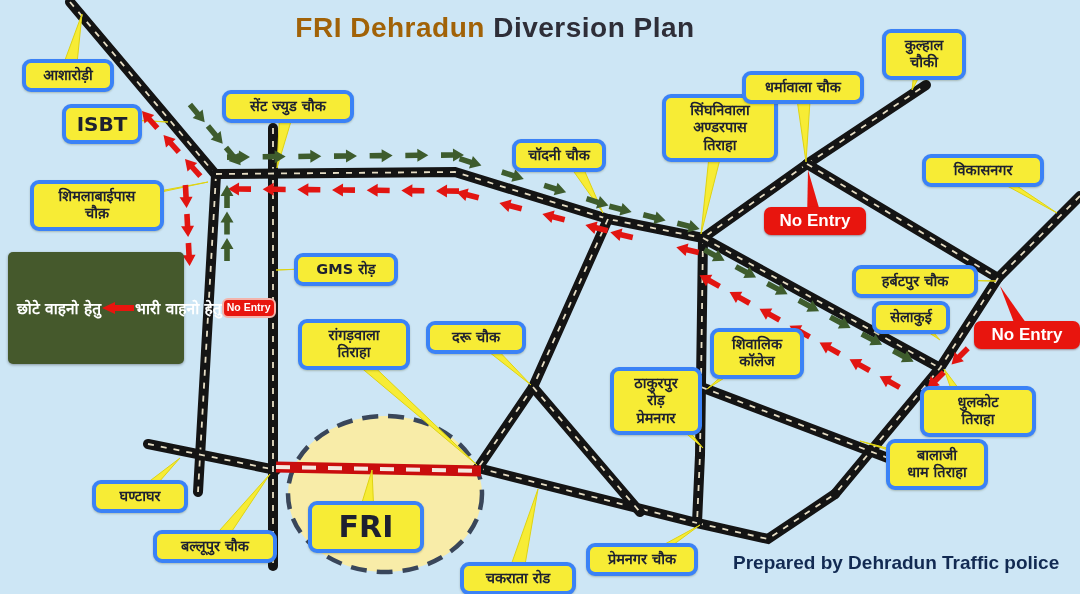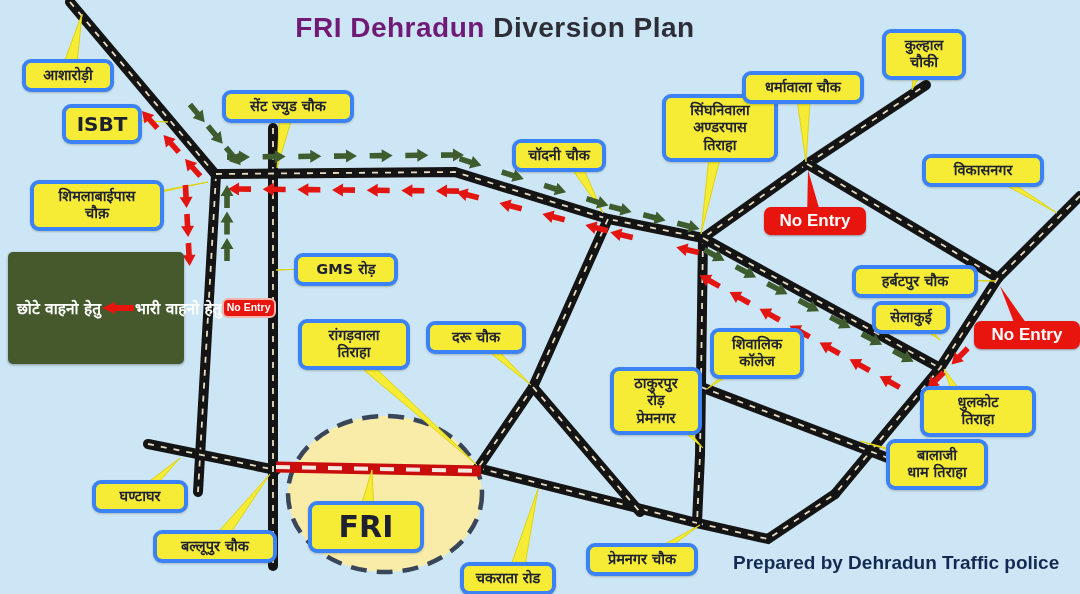--- a/index.html
+++ b/index.html
@@ -145,21 +145,21 @@
       <path d="M-11,-2.8 L1,-2.8 L1,-6.5 L12,0 L1,6.5 L1,2.8 L-11,2.8 Z" fill="#e21511" transform="translate(189,254) rotate(87.03906386583625)"></path>
       <path d="M-11,-2.8 L1,-2.8 L1,-6.5 L12,0 L1,6.5 L1,2.8 L-11,2.8 Z" fill="#3e5c2d" transform="translate(227,250) rotate(-90)"></path>
       <path d="M-11,-2.8 L1,-2.8 L1,-6.5 L12,0 L1,6.5 L1,2.8 L-11,2.8 Z" fill="#3e5c2d" transform="translate(227,223.5) rotate(-90)"></path>
       <path d="M-11,-2.8 L1,-2.8 L1,-6.5 L12,0 L1,6.5 L1,2.8 L-11,2.8 Z" fill="#3e5c2d" transform="translate(227,197) rotate(-90)"></path>
       <path d="M-11,-2.8 L1,-2.8 L1,-6.5 L12,0 L1,6.5 L1,2.8 L-11,2.8 Z" fill="#e21511" transform="translate(984,332) rotate(135)"></path>
       <path d="M-11,-2.8 L1,-2.8 L1,-6.5 L12,0 L1,6.5 L1,2.8 L-11,2.8 Z" fill="#e21511" transform="translate(960,356) rotate(135)"></path>
       <path d="M-11,-2.8 L1,-2.8 L1,-6.5 L12,0 L1,6.5 L1,2.8 L-11,2.8 Z" fill="#e21511" transform="translate(936,380) rotate(135)"></path>
     </svg>
 
   <div class="title-wrap">
-    <span style="color: #701a75;">FRI Dehradun</span><span style="color: rgb(46, 46, 56);"> Diversion Plan</span>
+    <span style="color: #a16207;">FRI Dehradun</span><span style="color: rgb(46, 46, 56);"> Diversion Plan</span>
   </div>
 
   <div id="legend">
     <div class="legend-row">
       <span>छोटे वाहनो हेतु</span>
       <span style="display:inline-block;line-height:0;">
         <svg width="34" height="16" viewBox="0 0 34 16">
             <path d="M14,2 L14,5 L33,5 L33,11 L14,11 L14,14 L1,8 Z" fill="#e8150e"></path>
           </svg>
       </span>
@@ -199,16 +199,16 @@
 रोड़
 प्रेमनगर</div>
       <div class="maplabel" style="left: 886px; top: 439px; width: 102px;">बालाजी
 धाम तिराहा</div>
       <div class="maplabel" style="left: 298px; top: 319px; width: 112px;">रांगड़वाला
 तिराहा</div>
       <div class="maplabel" style="left: 426px; top: 321px; width: 100px; text-align: center;">दरू चौक</div>
       <div class="maplabel" style="left: 92px; top: 480px; width: 96px;">घण्टाघर</div>
       <div class="maplabel" style="left: 153px; top: 530px; width: 124px;">बल्लूपुर चौक</div>
       <div class="maplabel" style="left: 308px; top: 501px; width: 116px; font-size: 30px;">FRI</div>
-      <div class="maplabel" style="left: 460px; top: 562px; width: 96px;">चकराता रोड</div>
+      <div class="maplabel" style="left: 460px; top: 562px; width: 116px;">चकराता रोड</div>
       <div class="maplabel" style="left: 586px; top: 543px; width: 112px;">प्रेमनगर चौक</div>
     </div>
 </div>
 
 </body></html>

